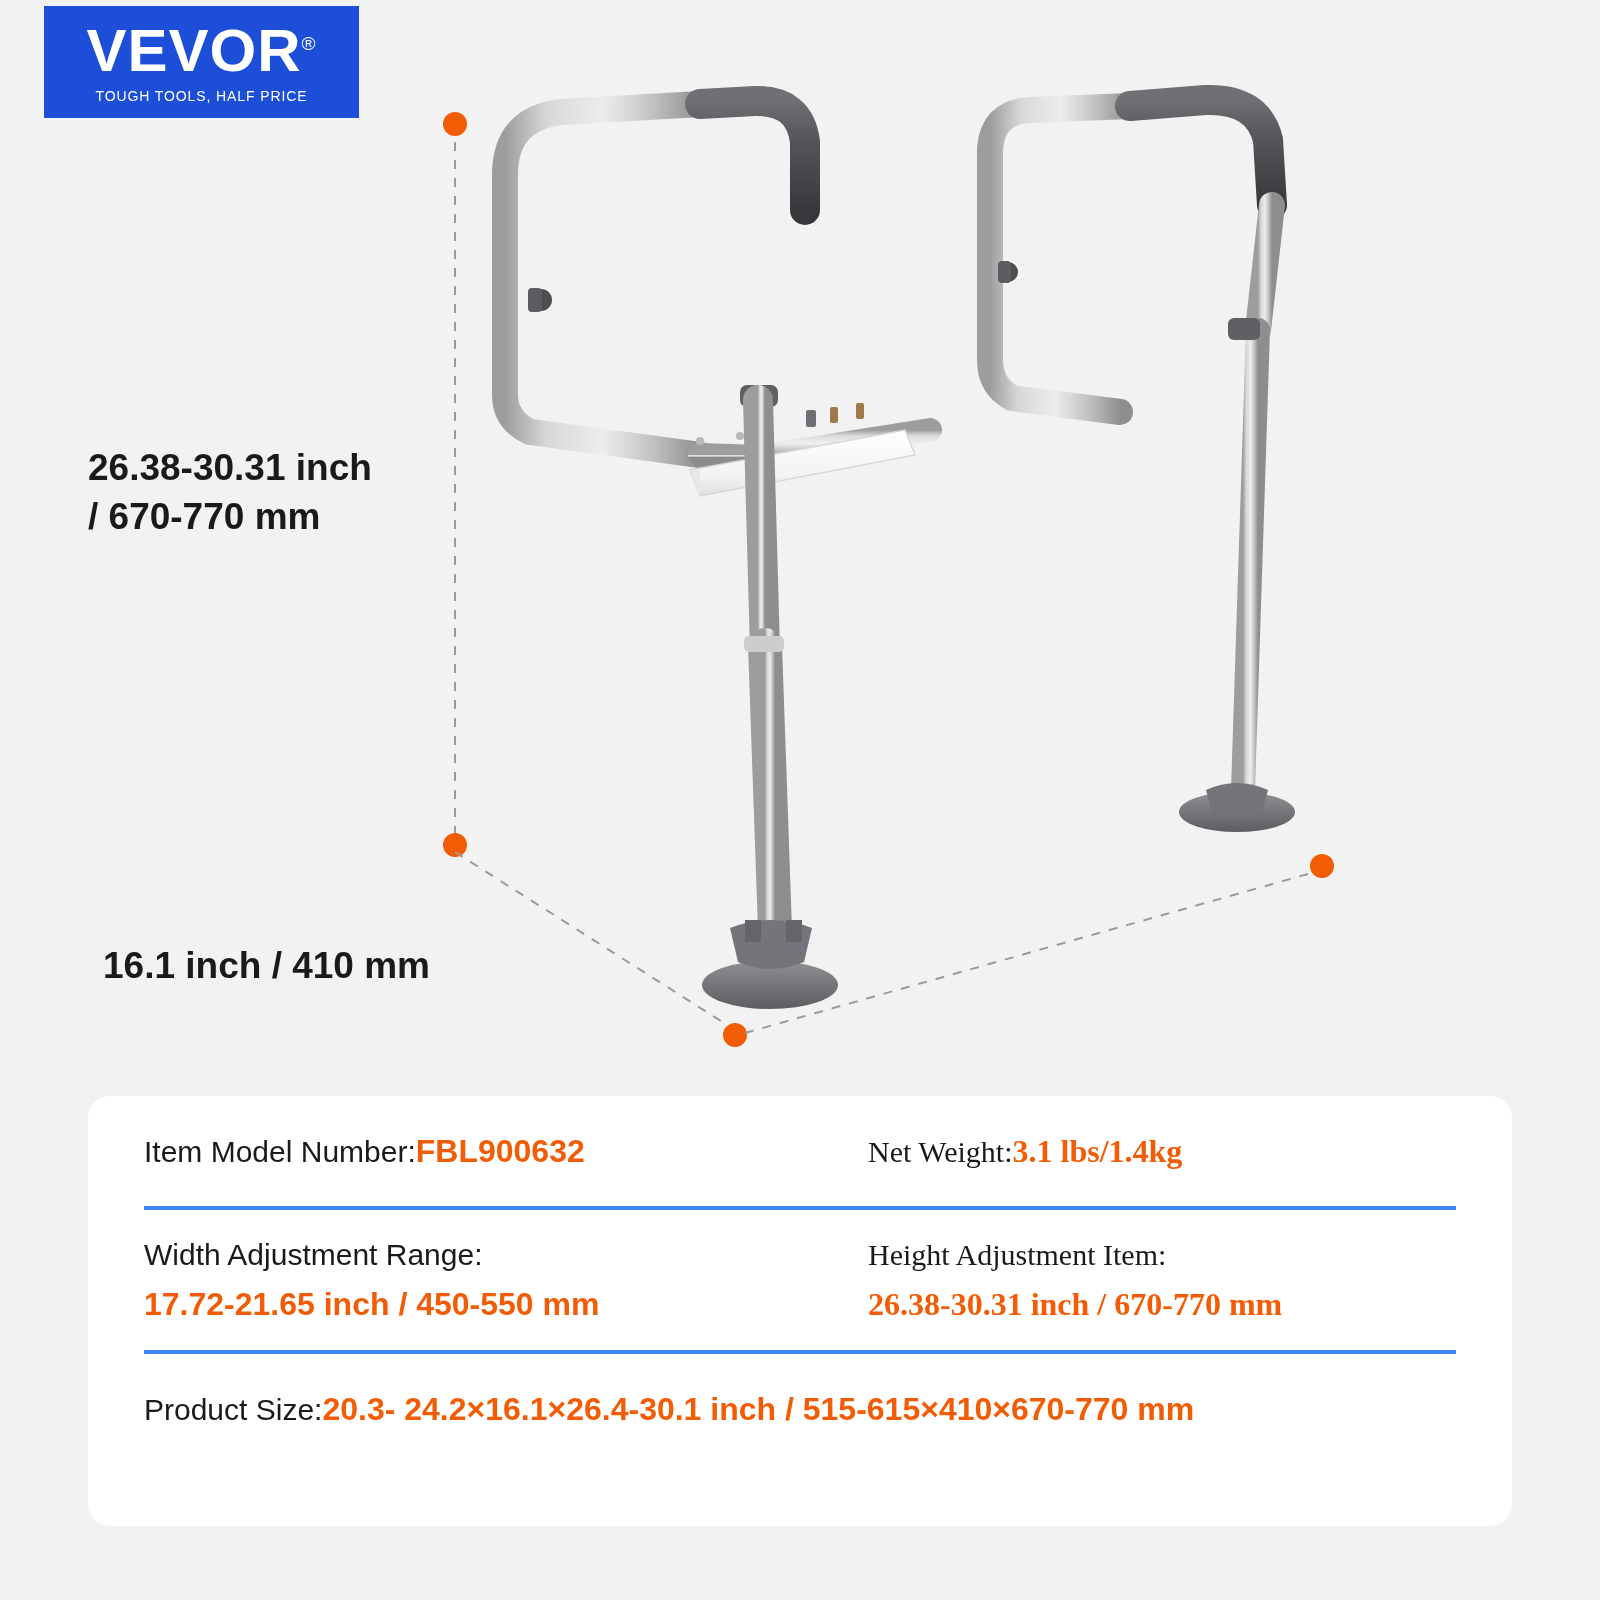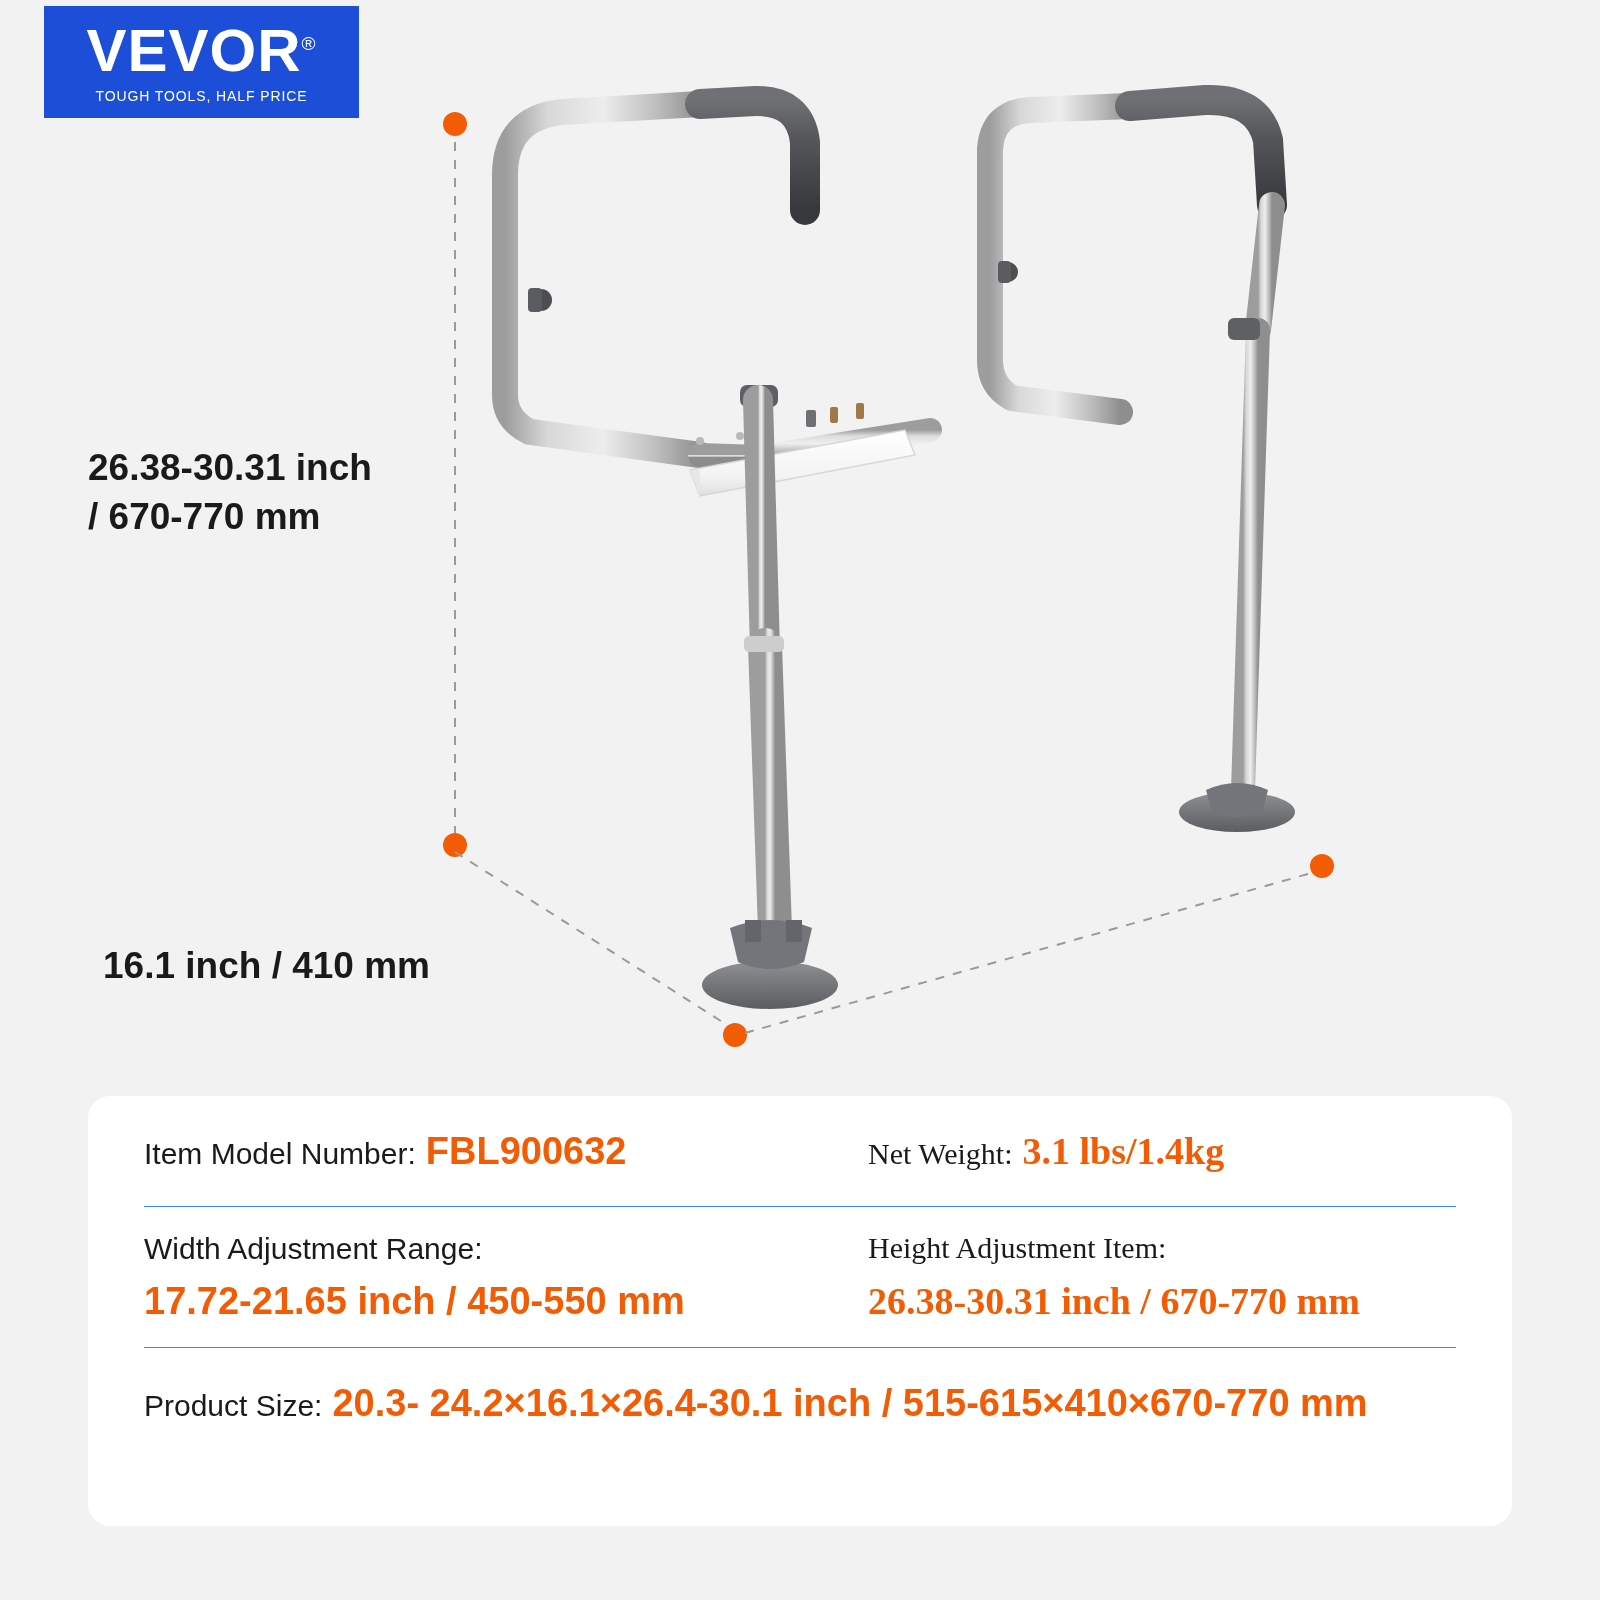--- a/index.html
+++ b/index.html
@@ -104,53 +104,53 @@
   .spec-row {
     display: flex;
     align-items: center;
     height: 110px;
   }
   .spec-row.tall {
     height: 140px;
     align-items: center;
   }
   .spec-row.divider {
-    border-top: 1px solid #3b82f6;
+    border-top: 4px solid #3b82f6;
   }
   .spec-cell {
     width: 50%;
     box-sizing: border-box;
   }
   .spec-cell.right {
     padding-left: 68px;
     font-family: Liberation Serif, serif;
   }
   .spec-cell.full {
     width: 100%;
   }
   .spec-label {
     font-size: 30px;
     color: #1a1a1a;
   }
   .spec-value {
-    font-size: 38px;
+    font-size: 32px;
     color: #f25c05;
     font-weight: bold;
   }
   .spec-stack .spec-label {
     display: block;
     margin-bottom: 14px;
   }
   .spec-stack .spec-value {
     display: block;
   }
   .inline-pair {
     display: flex;
     align-items: baseline;
-    gap: 10px;
+    gap: 0;
     flex-wrap: wrap;
   }
 </style>
 </head>
 <body>
 
 <div class="logo">
   <div class="logo-word"><span>VEVOR</span><span class="logo-reg">®</span></div>
   <div class="logo-tag">TOUGH TOOLS, HALF PRICE</div>
 </div>

